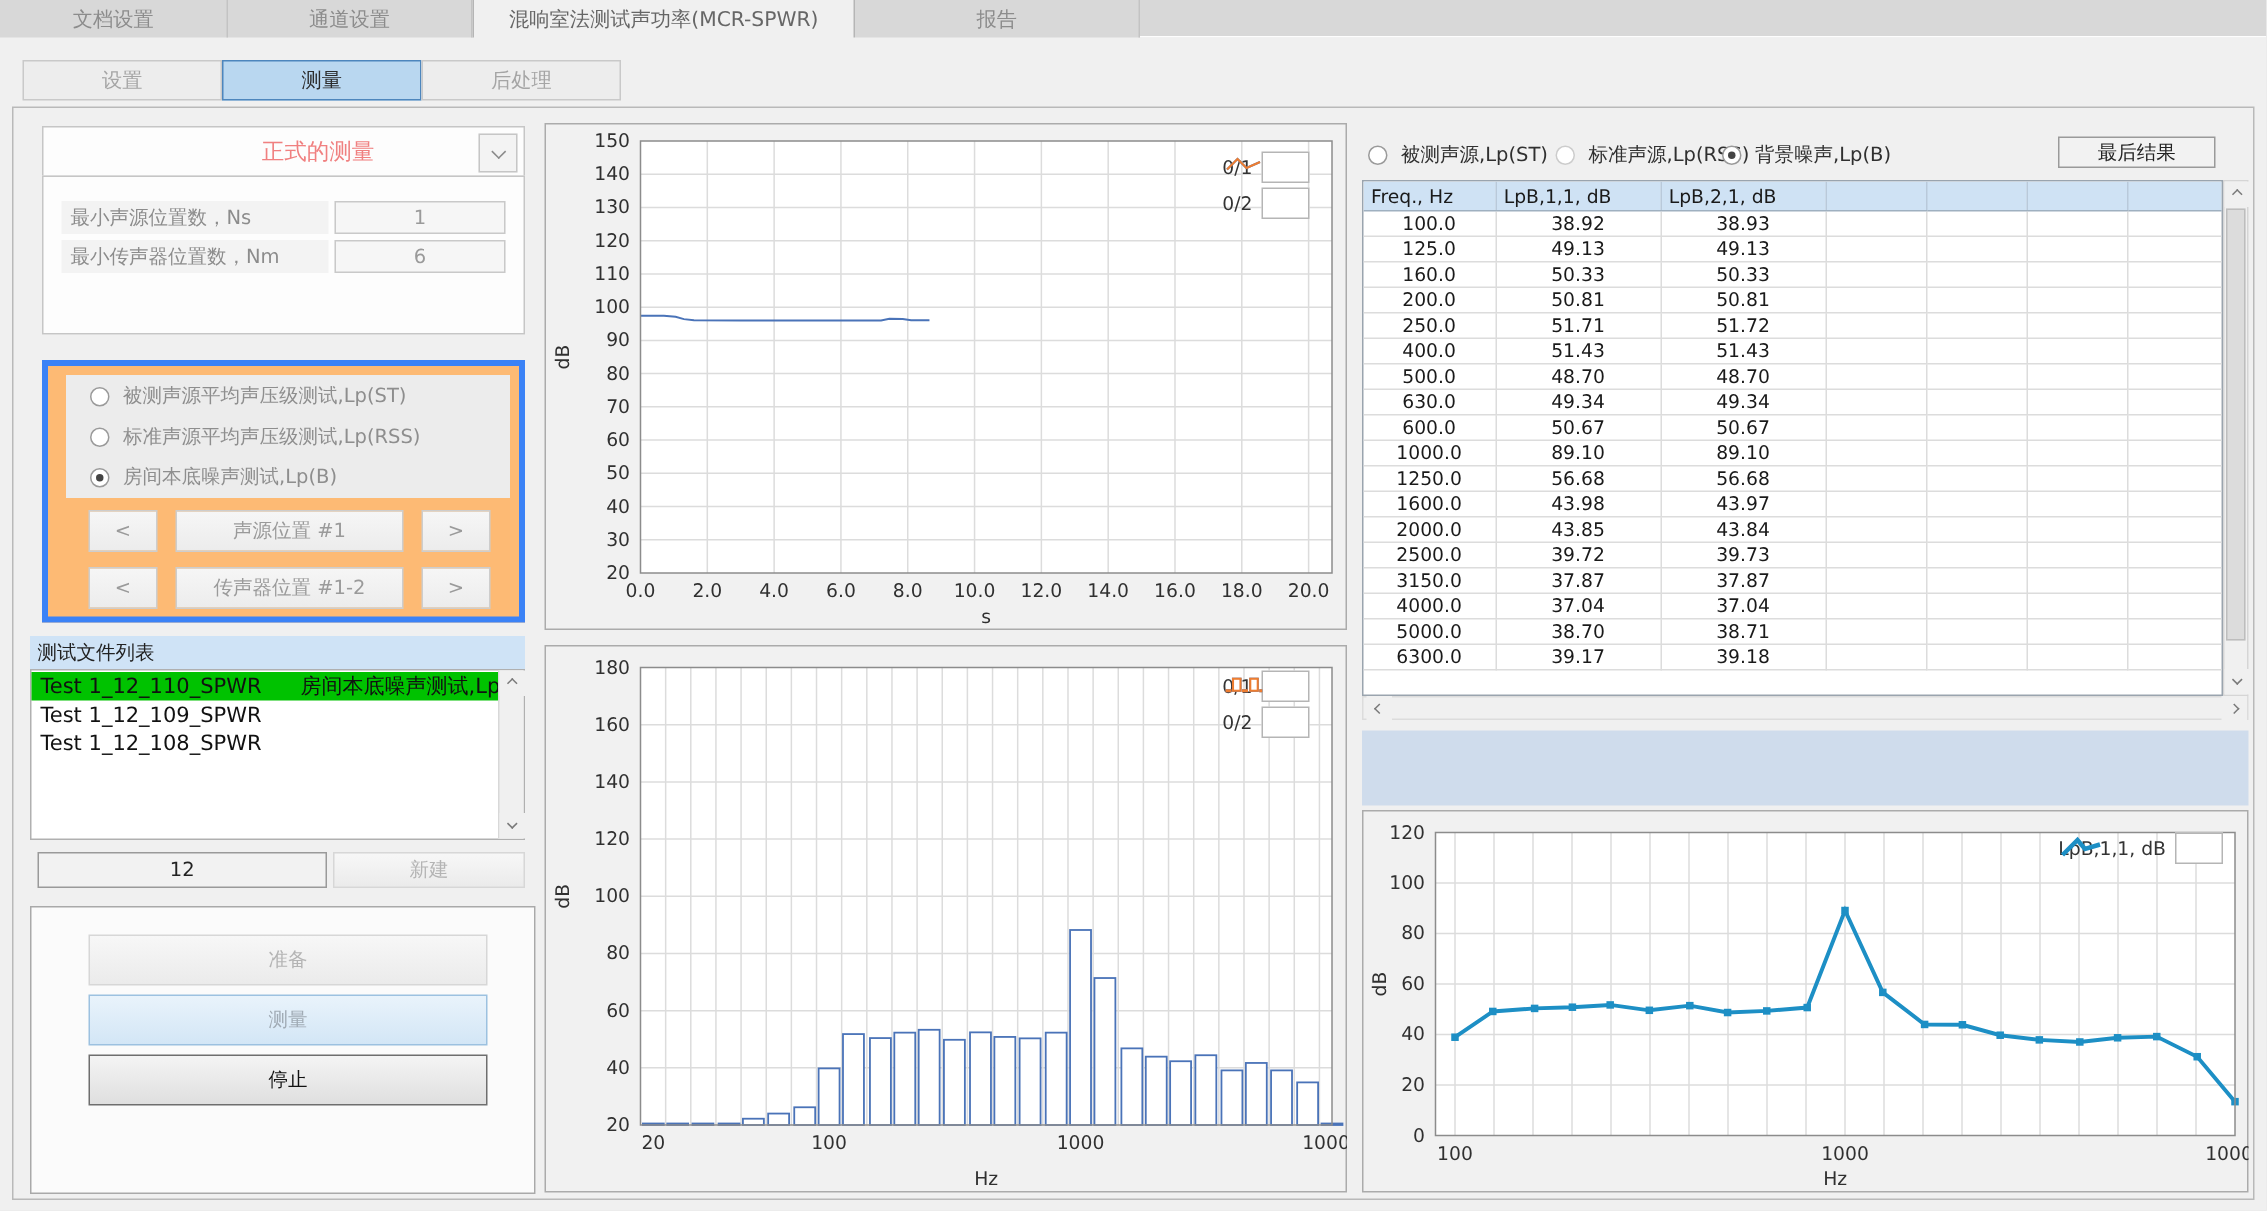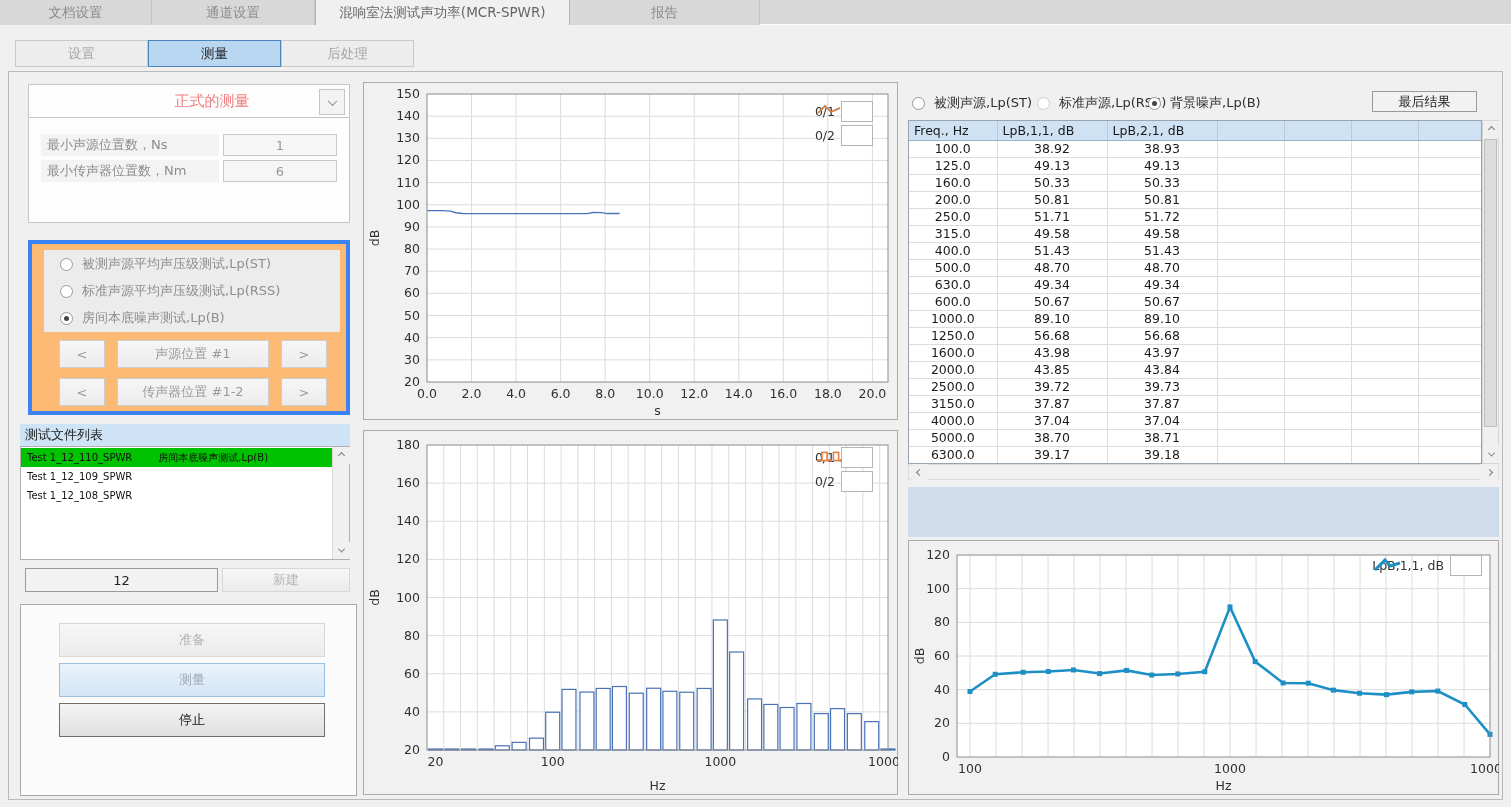--- a/index.html
+++ b/index.html
@@ -47,21 +47,21 @@
 
   .radiobox { position:absolute; left:28px; top:240px; width:322px; height:175px; background:#fdba74; border:4px solid #3b82f6; }
   .radioarea { position:absolute; left:12px; top:6px; width:296px; height:82px; background:#ececec; display:flex; flex-direction:column; justify-content:center; gap:9px; padding-left:16px; }
 
   .navbtn { position:absolute; height:28px; background:linear-gradient(#f6f6f6,#ececec); border:1px solid #cdcdcd; color:#9a9a9a; font-size:13px; display:flex; align-items:center; justify-content:center; }
 
   
   .listheader { position:absolute; left:20px; top:424px; width:330px; height:22px; background:#cfe3f6; color:#222; font-size:13px; display:flex; align-items:center; padding-left:5px; }
   .listbox { position:absolute; left:20px; top:446px; width:330px; height:114px; background:#fff; border:1px solid #b0b0b0; }
   .listitems { position:absolute; left:0; top:1px; width:311px; }
-  .li { height:19px; font-size:10px; color:#111; display:flex; align-items:center; padding-left:6px; white-space:nowrap; overflow:hidden; }
+  .li { height:19px; font-size:14px; color:#111; display:flex; align-items:center; padding-left:6px; white-space:nowrap; overflow:hidden; }
   .li.sel { background:#00c200; }
   .li .note { margin-left:26px; }
 
   .vscroll { position:absolute; right:0; top:0; width:17px; height:100%; background:#f0f0f0; border-left:1px solid #d8d8d8; }
   .sbtn { position:absolute; left:0; width:17px; height:17px; display:flex; align-items:center; justify-content:center; background:#f0f0f0; }
   .sbtn .chev { width:5px; height:5px; border-color:#7a7a7a; }
   .hscroll { position:absolute; background:#f0f0f0; border:1px solid #dcdcdc; }
 
   
   .btn { position:absolute; display:flex; align-items:center; justify-content:center; font-size:13px; }
@@ -438,29 +438,20 @@
           <tr>
             <td>250.0</td>
             <td>51.71</td>
             <td>51.72</td>
             <td></td>
             <td></td>
             <td></td>
             <td></td>
           </tr>
           <tr>
-            <td>315.0</td>
-            <td>49.58</td>
-            <td>49.58</td>
-            <td></td>
-            <td></td>
-            <td></td>
-            <td></td>
-          </tr>
-          <tr>
             <td>400.0</td>
             <td>51.43</td>
             <td>51.43</td>
             <td></td>
             <td></td>
             <td></td>
             <td></td>
           </tr>
           <tr>
             <td>500.0</td>

